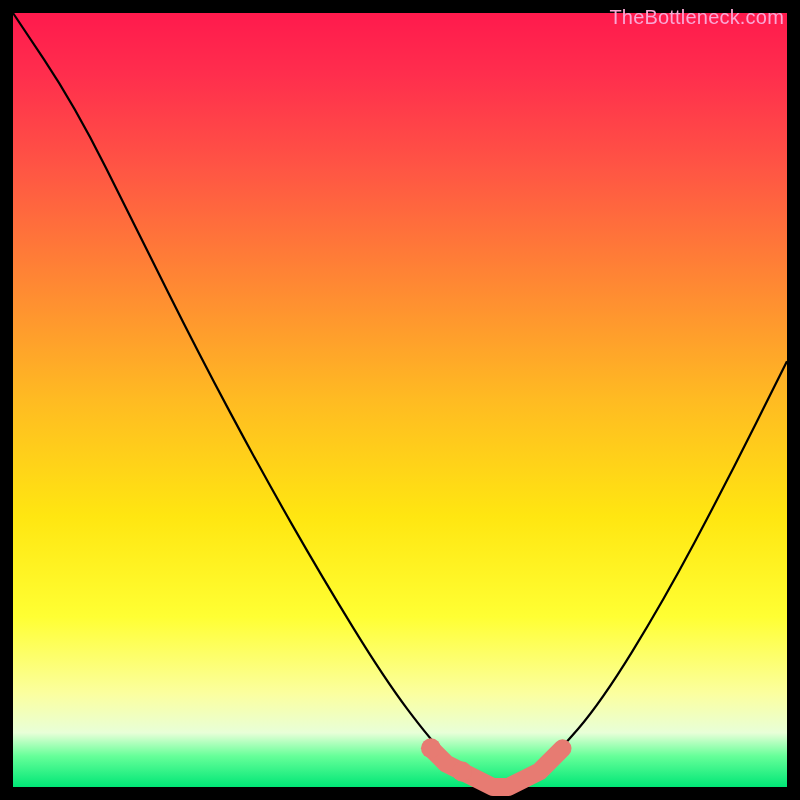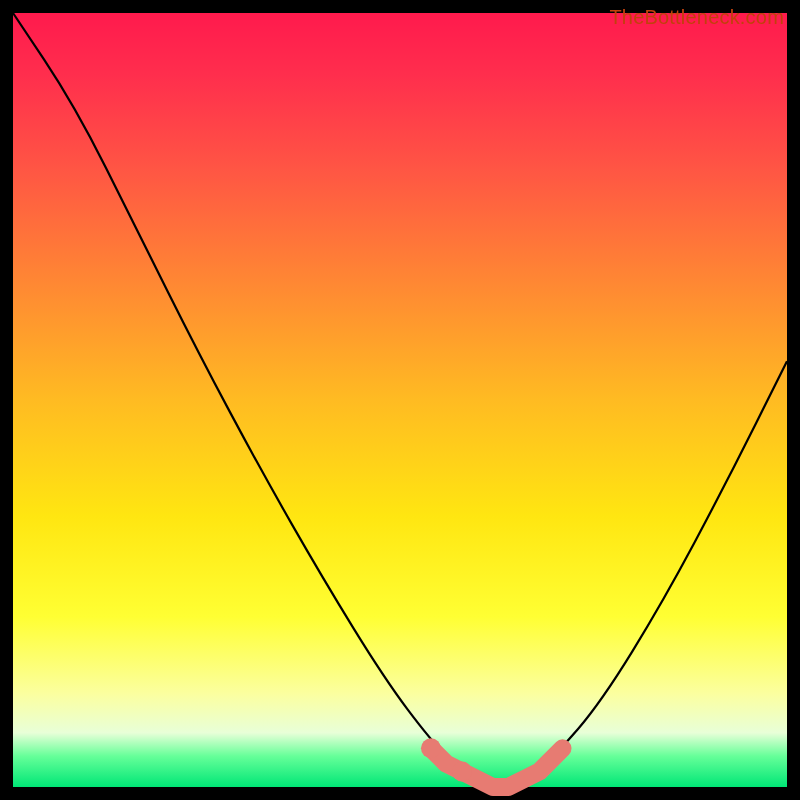--- a/index.html
+++ b/index.html
@@ -28,21 +28,21 @@
       #fbffa0 88%,
       #e8ffd8 93%,
       #66ff99 96%,
       #00e676 100%
     );
   }
   .watermark {
     position: absolute;
     top: 6px;
     right: 16px;
-    color: #c2410c;
+    color: #f9a8d4;
     font-size: 20px;
     font-weight: 500;
     z-index: 10;
     letter-spacing: 0.2px;
   }
   svg.curve {
     position: absolute;
     left: 0;
     top: 0;
     width: 774px;

